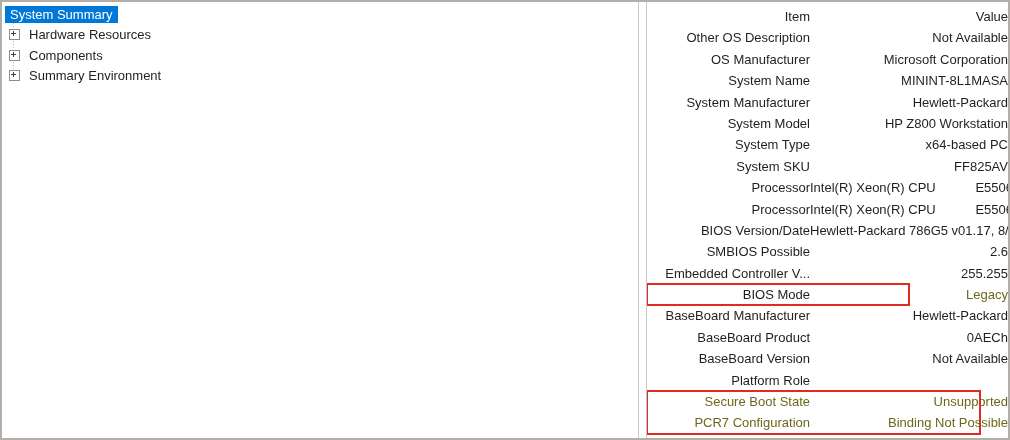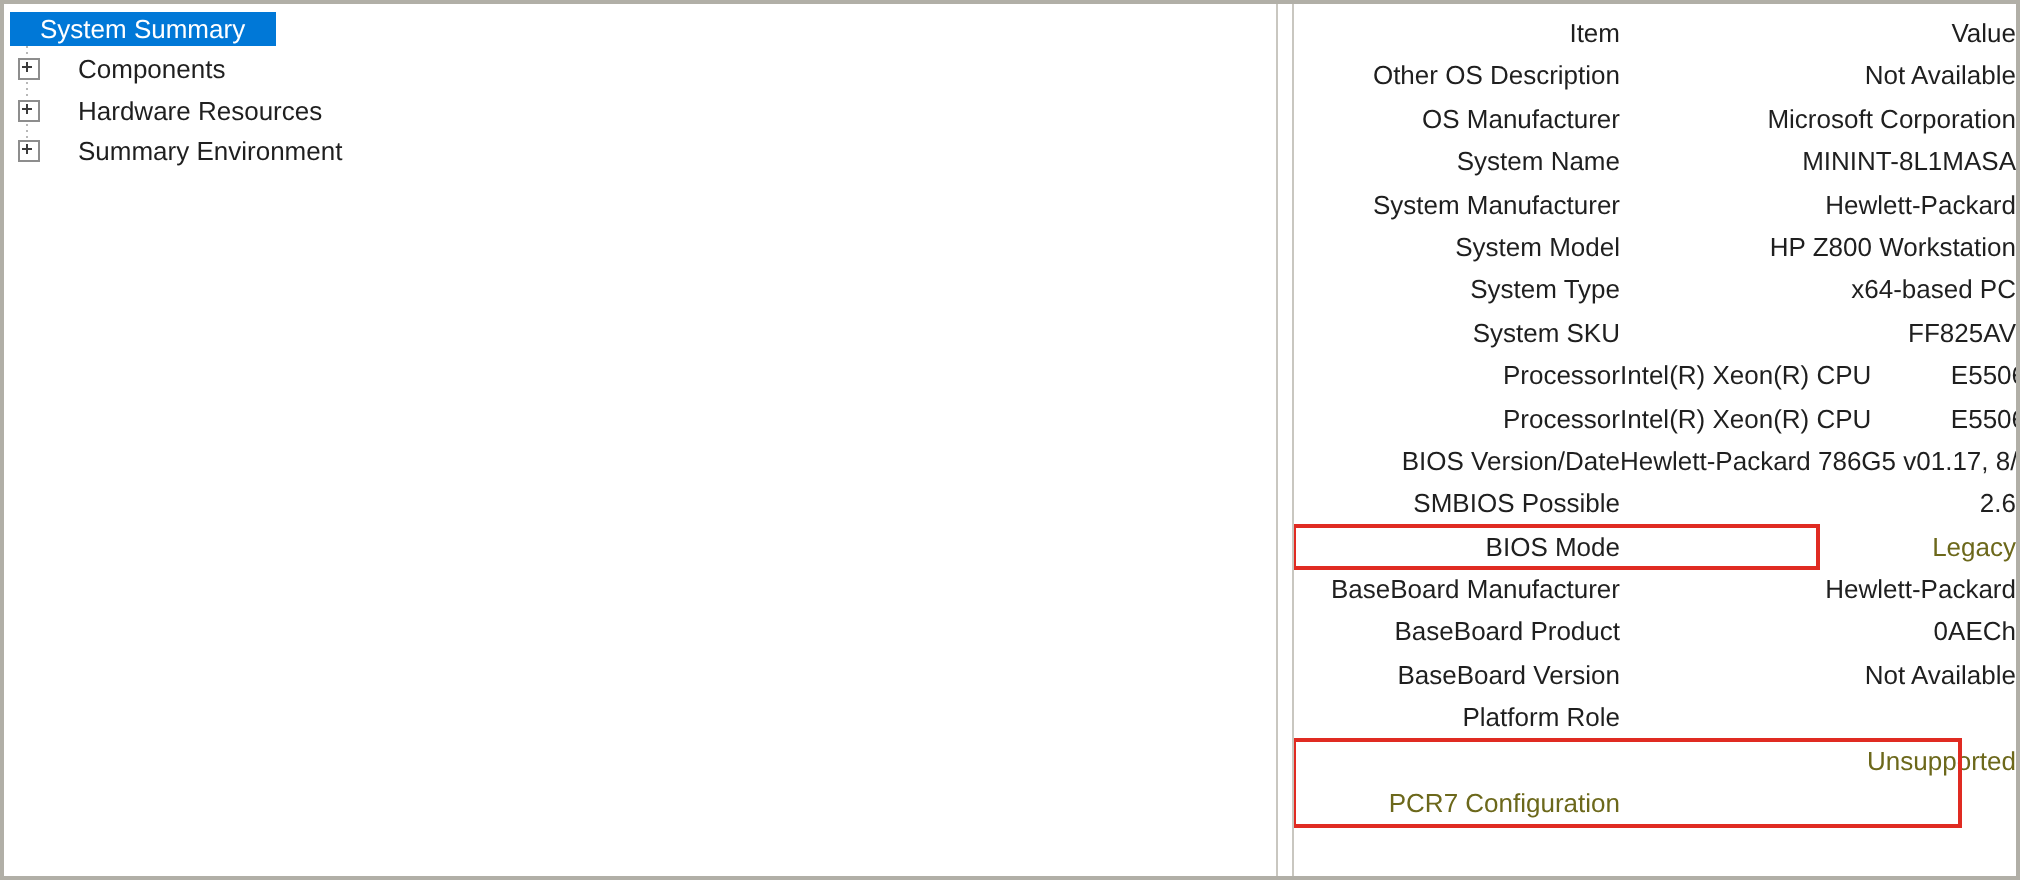--- a/index.html
+++ b/index.html
@@ -30,21 +30,21 @@
     display:flex;align-items:center;height:20.5px;padding-left:7px;
     cursor:default;white-space:nowrap;
   }
   .tree-item.root{padding-left:3px;}
   .expander{
     position:relative;width:9px;height:9px;flex:0 0 auto;
     border:1px solid #8d8d8d;background:#fff;margin-right:4px;z-index:1;
   }
   .expander::before{content:"";position:absolute;left:1px;top:3px;width:5px;height:1px;background:#3c3c3c;}
   .expander::after{content:"";position:absolute;left:3px;top:1px;width:1px;height:5px;background:#3c3c3c;}
-  .tree-label{padding:1px 15px;}
+  .tree-label{padding:1px 5px;}
   .tree-item.selected .tree-label{
     background:var(--selection,#0078d7);color:#fff;
   }
   
   .right-pane{
     position:absolute;left:644px;top:0;bottom:0;right:0;
     border-left:1px solid var(--divider,#c9c7c0);
     background:#fff;
     padding-top:4px;
     overflow:hidden;
@@ -71,25 +71,25 @@
 <div class="window">
 
   <div class="left-pane">
     <div class="tree">
         <div class="tree-item selected root">
 
     <span class="tree-label">System Summary</span>
   </div>
         <div class="tree-item">
     <span class="expander"></span>
-    <span class="tree-label">Components</span>
+    <span class="tree-label">Hardware Resources</span>
   </div>
         <div class="tree-item">
     <span class="expander"></span>
-    <span class="tree-label">Hardware Resources</span>
+    <span class="tree-label">Components</span>
   </div>
         <div class="tree-item">
     <span class="expander"></span>
     <span class="tree-label">Summary Environment</span>
   </div>
       </div>
   </div>
 
   <div class="right-pane">
     <div class="details-header">
@@ -134,41 +134,47 @@
     <span class="cell-value">Intel(R) Xeon(R) CPU           E5506  @ 2.13GHz</span>
   </div>
         <div class="row">
     <span class="cell-item">BIOS Version/Date</span>
     <span class="cell-value">Hewlett-Packard 786G5 v01.17, 8/2/2011</span>
   </div>
         <div class="row">
     <span class="cell-item">SMBIOS Possible</span>
     <span class="cell-value">2.6</span>
   </div>
+        <div class="row">
+    <span class="cell-item">Embedded Controller V...</span>
+    <span class="cell-value">255.255</span>
+  </div>
         <div class="row olive-value red-single">
     <span class="cell-item">BIOS Mode</span>
     <span class="cell-value">Legacy</span>
   <span class="redbox"></span></div>
         <div class="row">
     <span class="cell-item">BaseBoard Manufacturer</span>
     <span class="cell-value">Hewlett-Packard</span>
   </div>
         <div class="row">
     <span class="cell-item">BaseBoard Product</span>
     <span class="cell-value">0AECh</span>
   </div>
         <div class="row">
     <span class="cell-item">BaseBoard Version</span>
     <span class="cell-value">Not Available</span>
   </div>
         <div class="row">
     <span class="cell-item">Platform Role</span>
   </div>
         <div class="row olive red-group">
+    <span class="cell-item">Secure Boot State</span>
     <span class="cell-value">Unsupported</span>
   <span class="redbox"></span></div>
         <div class="row olive">
     <span class="cell-item">PCR7 Configuration</span>
+    <span class="cell-value">Binding Not Possible</span>
   </div>
       </div>
   </div>
 
 </div>
 
 </body></html>

